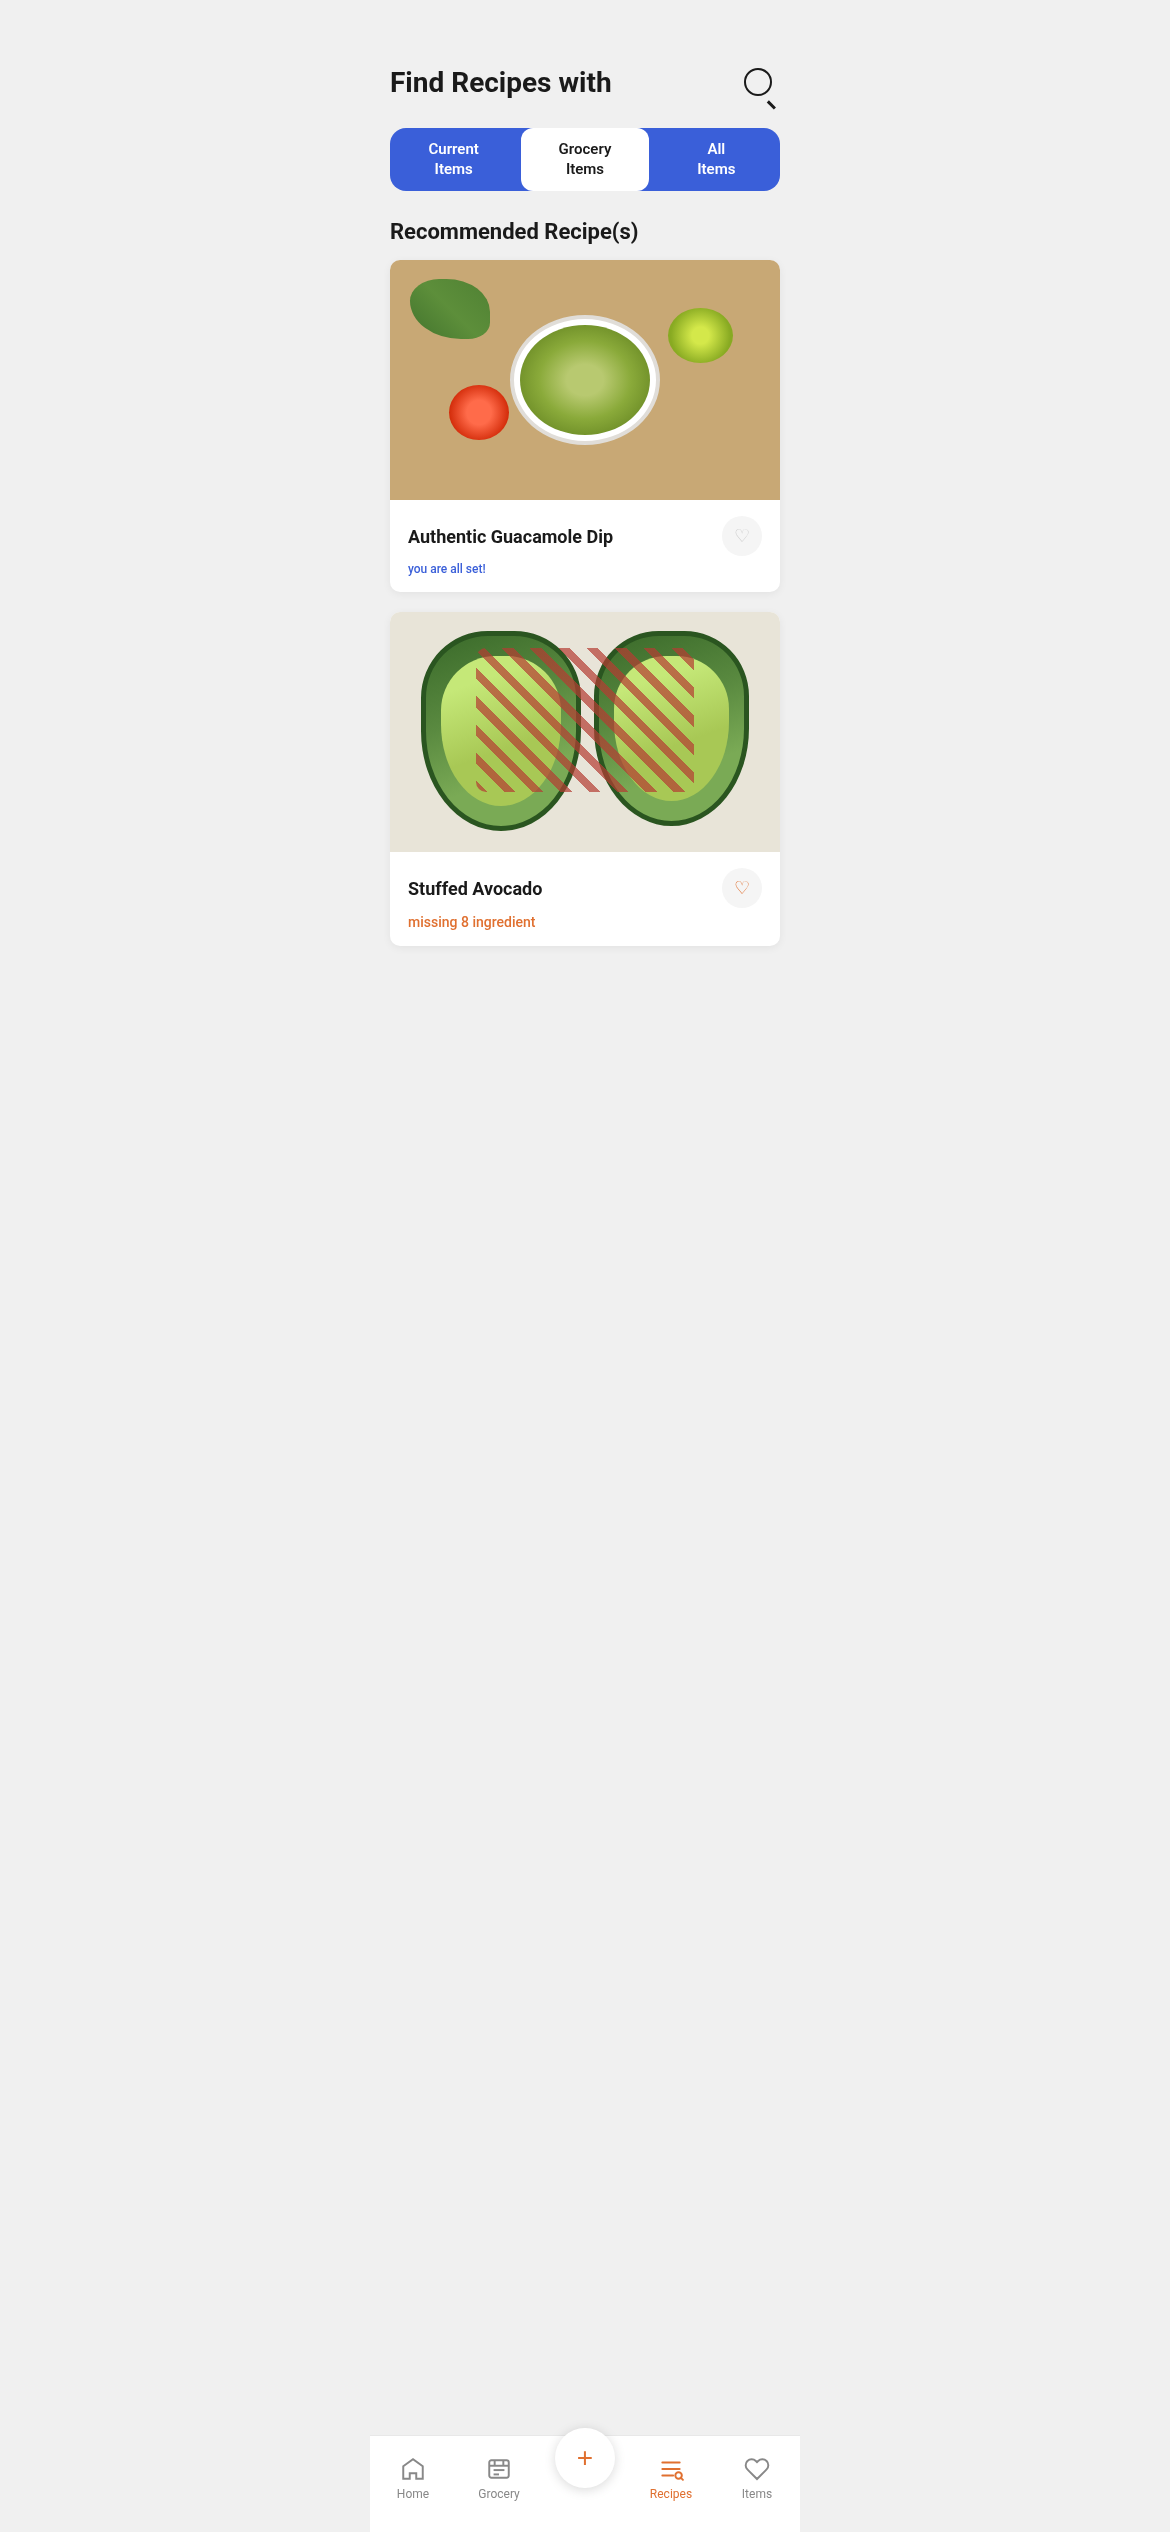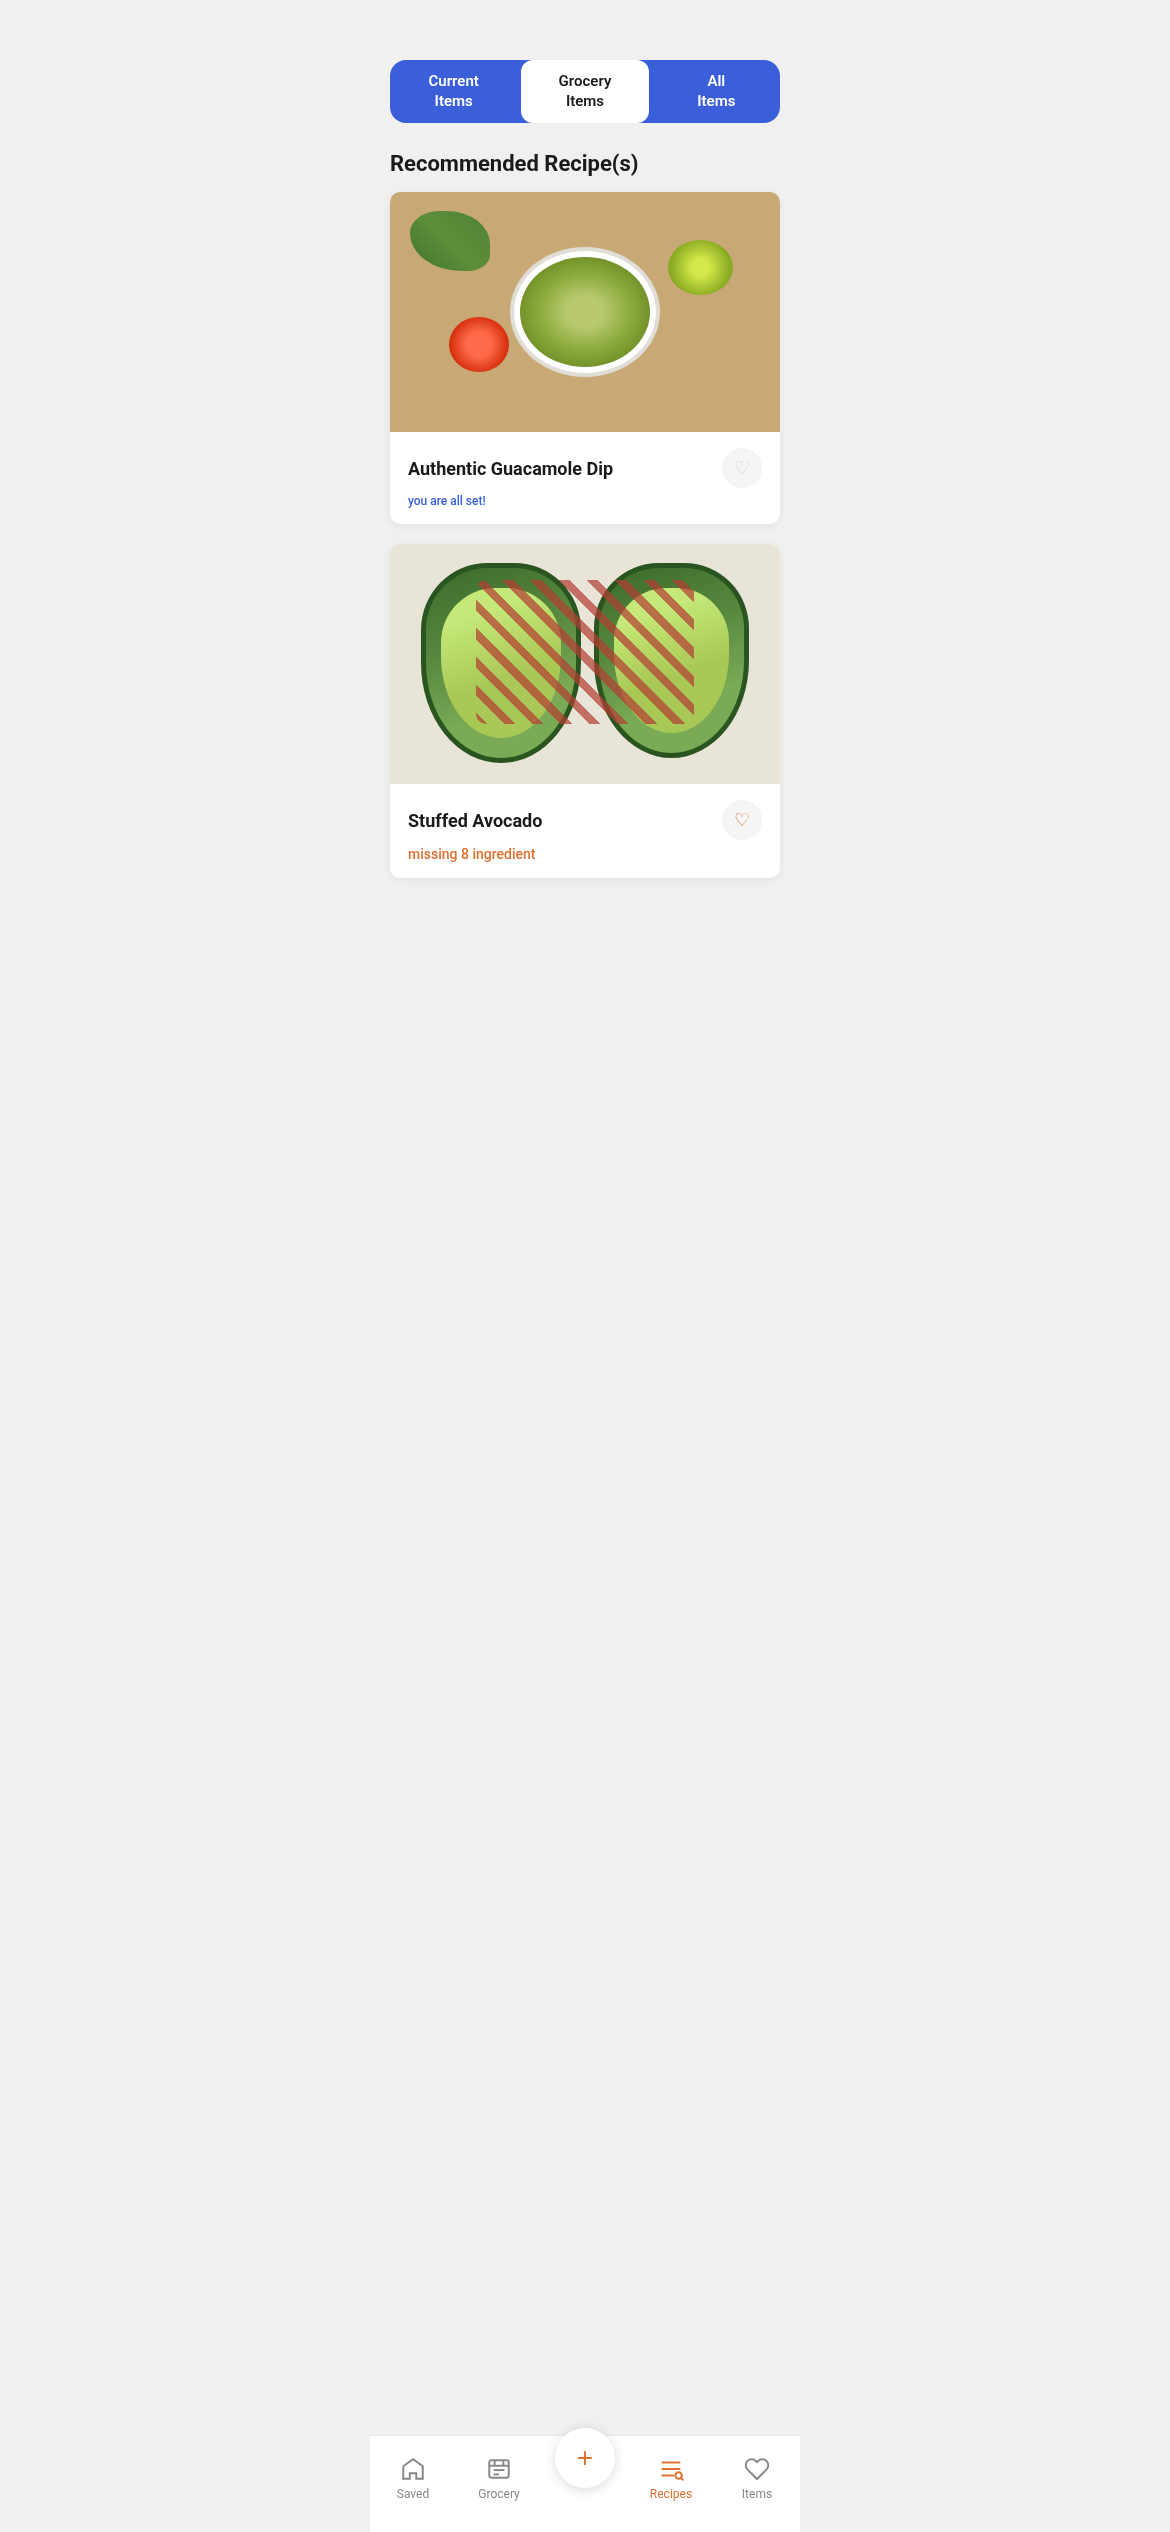--- a/index.html
+++ b/index.html
@@ -362,20 +362,26 @@
       font-size: 28px;
       color: #e07030;
       line-height: 1;
     }
   </style>
 </head>
 <body>
 
 <div class="page-container">
 
+  <div class="header">
+    <h1 class="header-title">Find Recipes with</h1>
+    <div class="search-icon-btn">
+      <div class="search-circle"></div>
+    </div>
+  </div>
 
   <div class="tab-bar">
     <div class="tab-item">Current<br>Items</div>
     <div class="tab-item active">Grocery<br>Items</div>
     <div class="tab-item">All<br>Items</div>
   </div>
 
   <h2 class="section-title">Recommended Recipe(s)</h2>
 
   <div class="recipe-card">
@@ -421,21 +427,21 @@
 
 </div>
 
 <nav class="bottom-nav">
   <div class="nav-item">
     <div class="nav-icon">
       <svg viewBox="0 0 24 24">
         <path d="M3 9.5L12 3l9 6.5V21H15v-5h-6v5H3V9.5z"></path>
       </svg>
     </div>
-    <span class="nav-label">Saved</span>
+    <span class="nav-label">Home</span>
   </div>
 
   <div class="nav-item">
     <div class="nav-icon">
       <svg viewBox="0 0 24 24">
         <rect x="3" y="4" width="18" height="16" rx="2"></rect>
         <line x1="3" y1="9" x2="21" y2="9"></line>
         <line x1="8" y1="4" x2="8" y2="9"></line>
         <line x1="16" y1="4" x2="16" y2="9"></line>
         <line x1="7" y1="13" x2="17" y2="13"></line>

